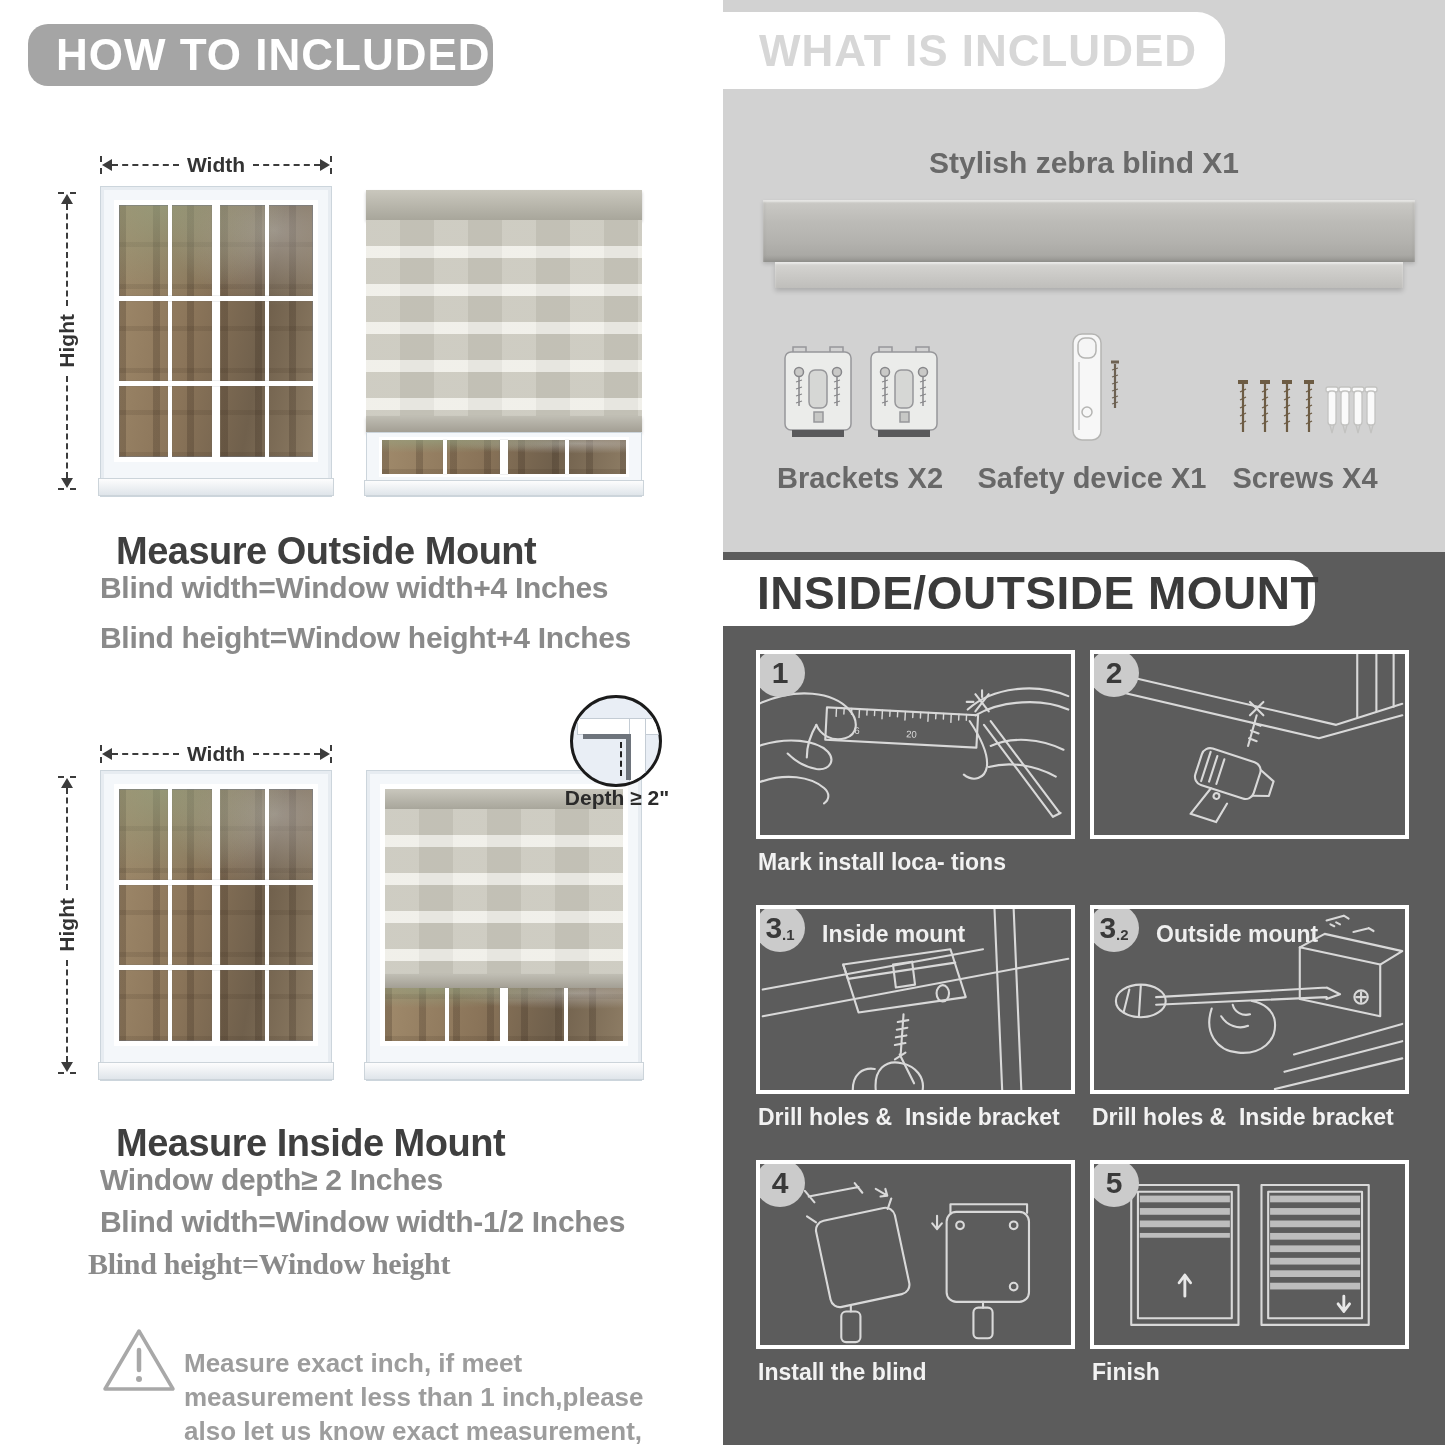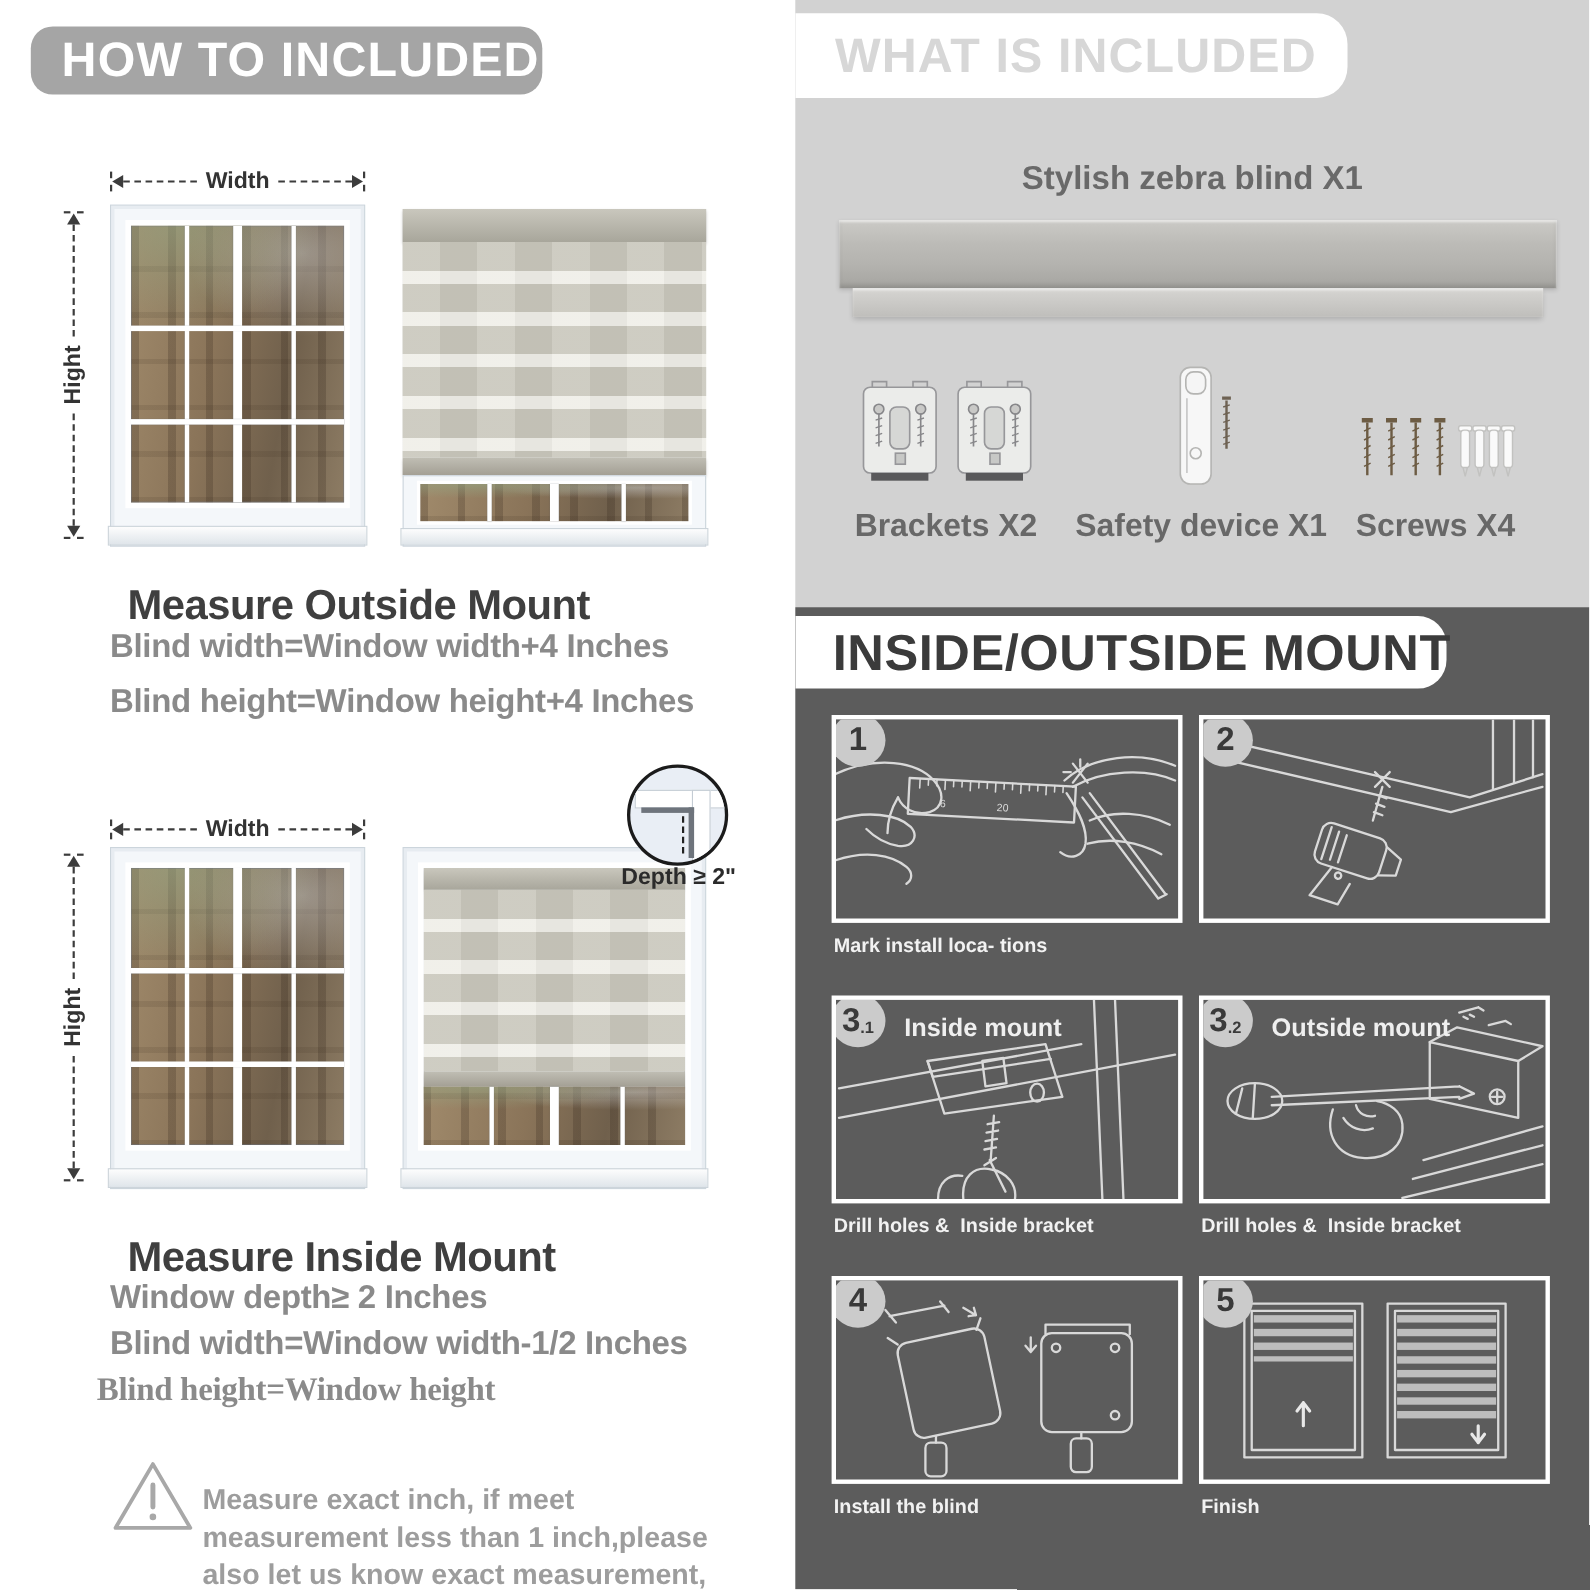--- a/index.html
+++ b/index.html
@@ -109,21 +109,21 @@
   .banner-mount span{font-size:46px;font-weight:bold;color:#3b3b3b;padding-left:34px;
     letter-spacing:0.5px;white-space:nowrap;}
   .panel{position:absolute;width:319px;height:189px;box-sizing:border-box;border:4px solid #fff;
     overflow:hidden;}
   .badge{position:absolute;top:-5px;left:-5px;width:50px;height:48px;background:#cbcbcb;
     border-radius:50%;display:flex;align-items:center;justify-content:center;z-index:2;}
   .badge .bn{font-size:30px;font-weight:bold;color:#3a3a3a;line-height:1;}
   .badge .bs{font-size:15px;font-weight:bold;color:#3a3a3a;position:relative;top:6px;}
   .ptitle{position:absolute;left:62px;top:12px;font-size:23px;font-weight:bold;color:#efefef;
     white-space:nowrap;z-index:2;}
-  .caption{position:absolute;width:330px;font-size:18px;font-weight:bold;color:#f2f2f2;
+  .caption{position:absolute;width:330px;font-size:23px;font-weight:bold;color:#f2f2f2;
     white-space:pre-wrap;}
   .art{position:absolute;left:0;top:0;width:100%;height:100%;}
 </style>
 </head>
 <body>
 
 <div class="canvas">
 
   <section>
 

